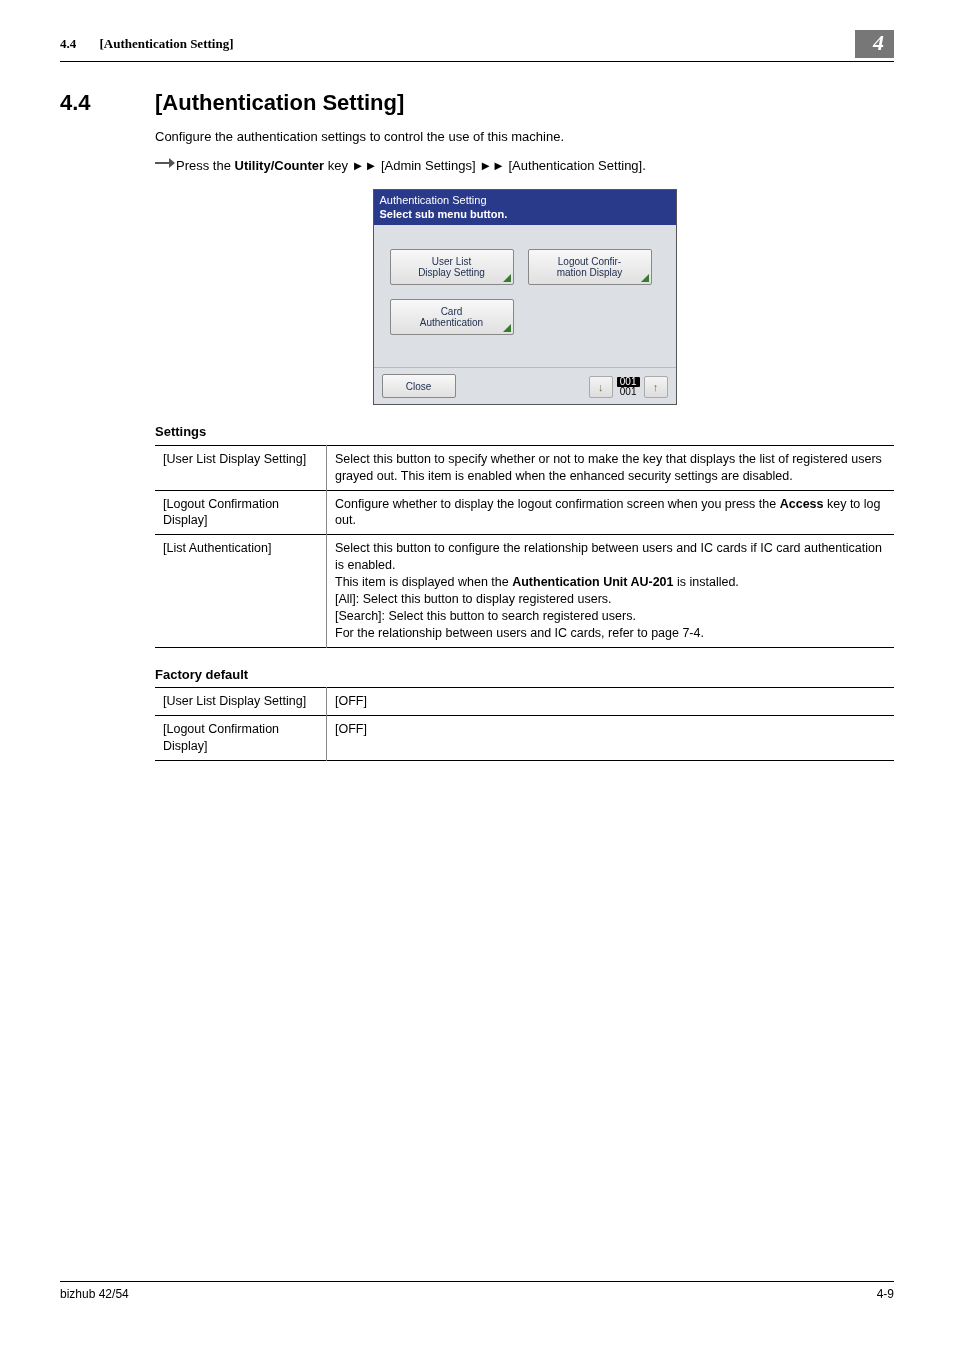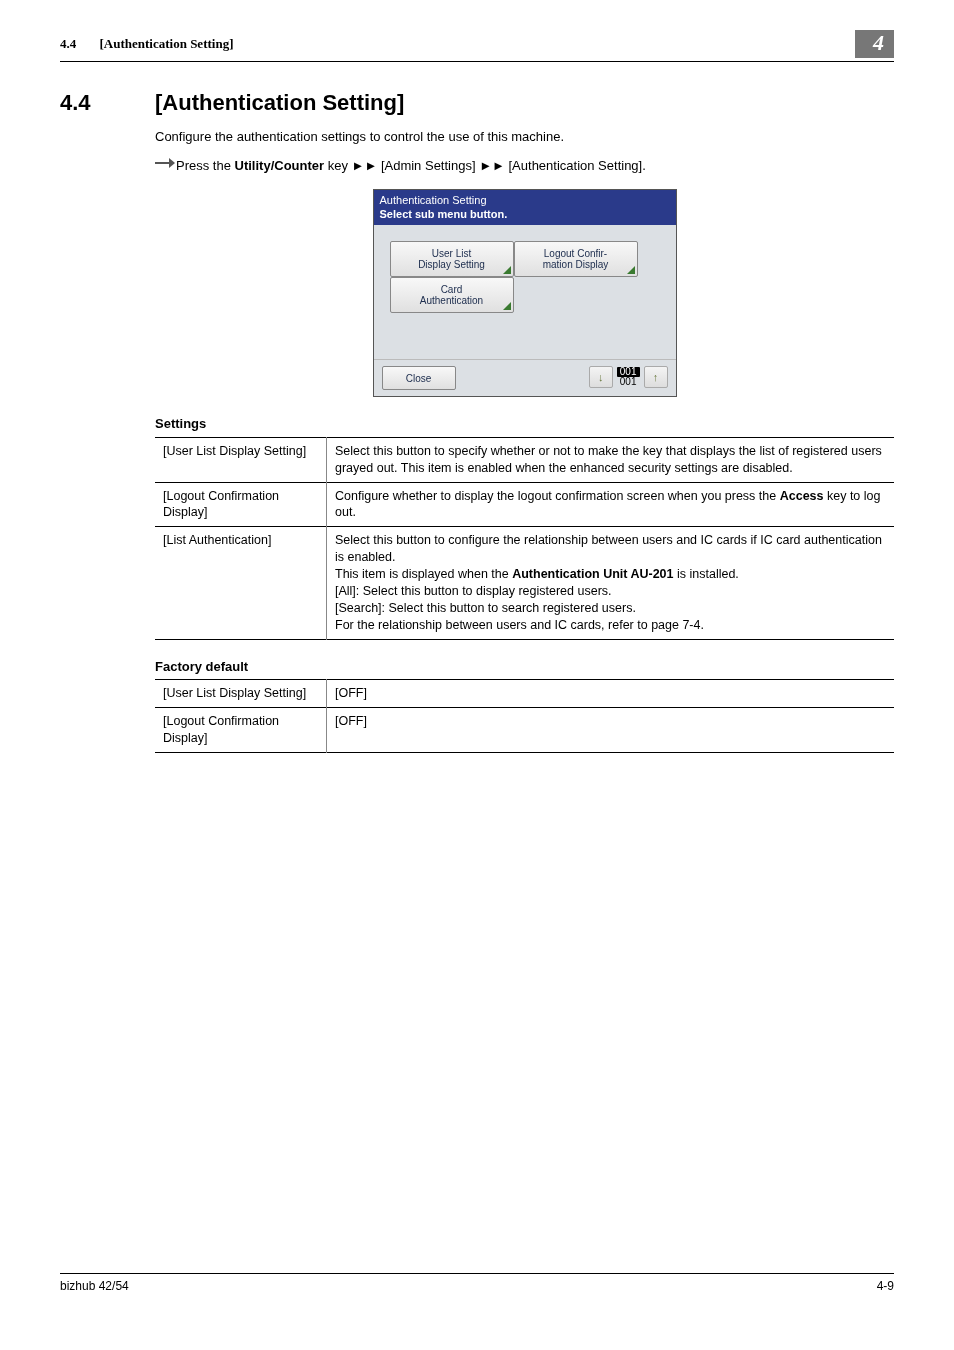--- a/index.html
+++ b/index.html
@@ -74,25 +74,25 @@
     background:#2a3a8a;
     color:#fff;
     padding:4px 6px;
     font-size:11px;
     line-height:1.25;
   }
   .dev-header .l1 { display:block; }
   .dev-header .l2 { display:block; font-weight:bold;}
   .dev-body {
     background:#dce0e4;
-    padding:16px 10px 8px 16px;
+    padding:24px 10px 8px 16px;
     min-height:110px;
     display:flex;
     flex-wrap:wrap;
-    gap:0;
+    gap:14px;
     align-content:flex-start;
   }
   .dev-btn {
     width:122px; height:34px;
     background:linear-gradient(#f8f8f8,#e0e0e0);
     border:1px solid #888;
     border-radius:2px;
     font-size:10px;
     text-align:center;
     display:flex; align-items:center; justify-content:center;
@@ -100,21 +100,21 @@
     color:#203050;
     line-height:1.15;
   }
   .dev-btn .tri {
     position:absolute; right:2px; bottom:2px;
     width:0;height:0;border-left:8px solid transparent;border-bottom:8px solid #3a7a30;
   }
   .dev-footer {
     background:#dce0e4;
     border-top:1px solid #bbb;
-    display:flex; align-items:flex-start;
+    display:flex; align-items:flex-end;
     padding:6px 8px;
     gap:6px;
   }
   .close-btn {
     width:72px;height:22px;
     background:linear-gradient(#f8f8f8,#e0e0e0);
     border:1px solid #888;border-radius:2px;
     font-size:10px; color:#203050;
     display:flex; align-items:center; justify-content:center;
   }

